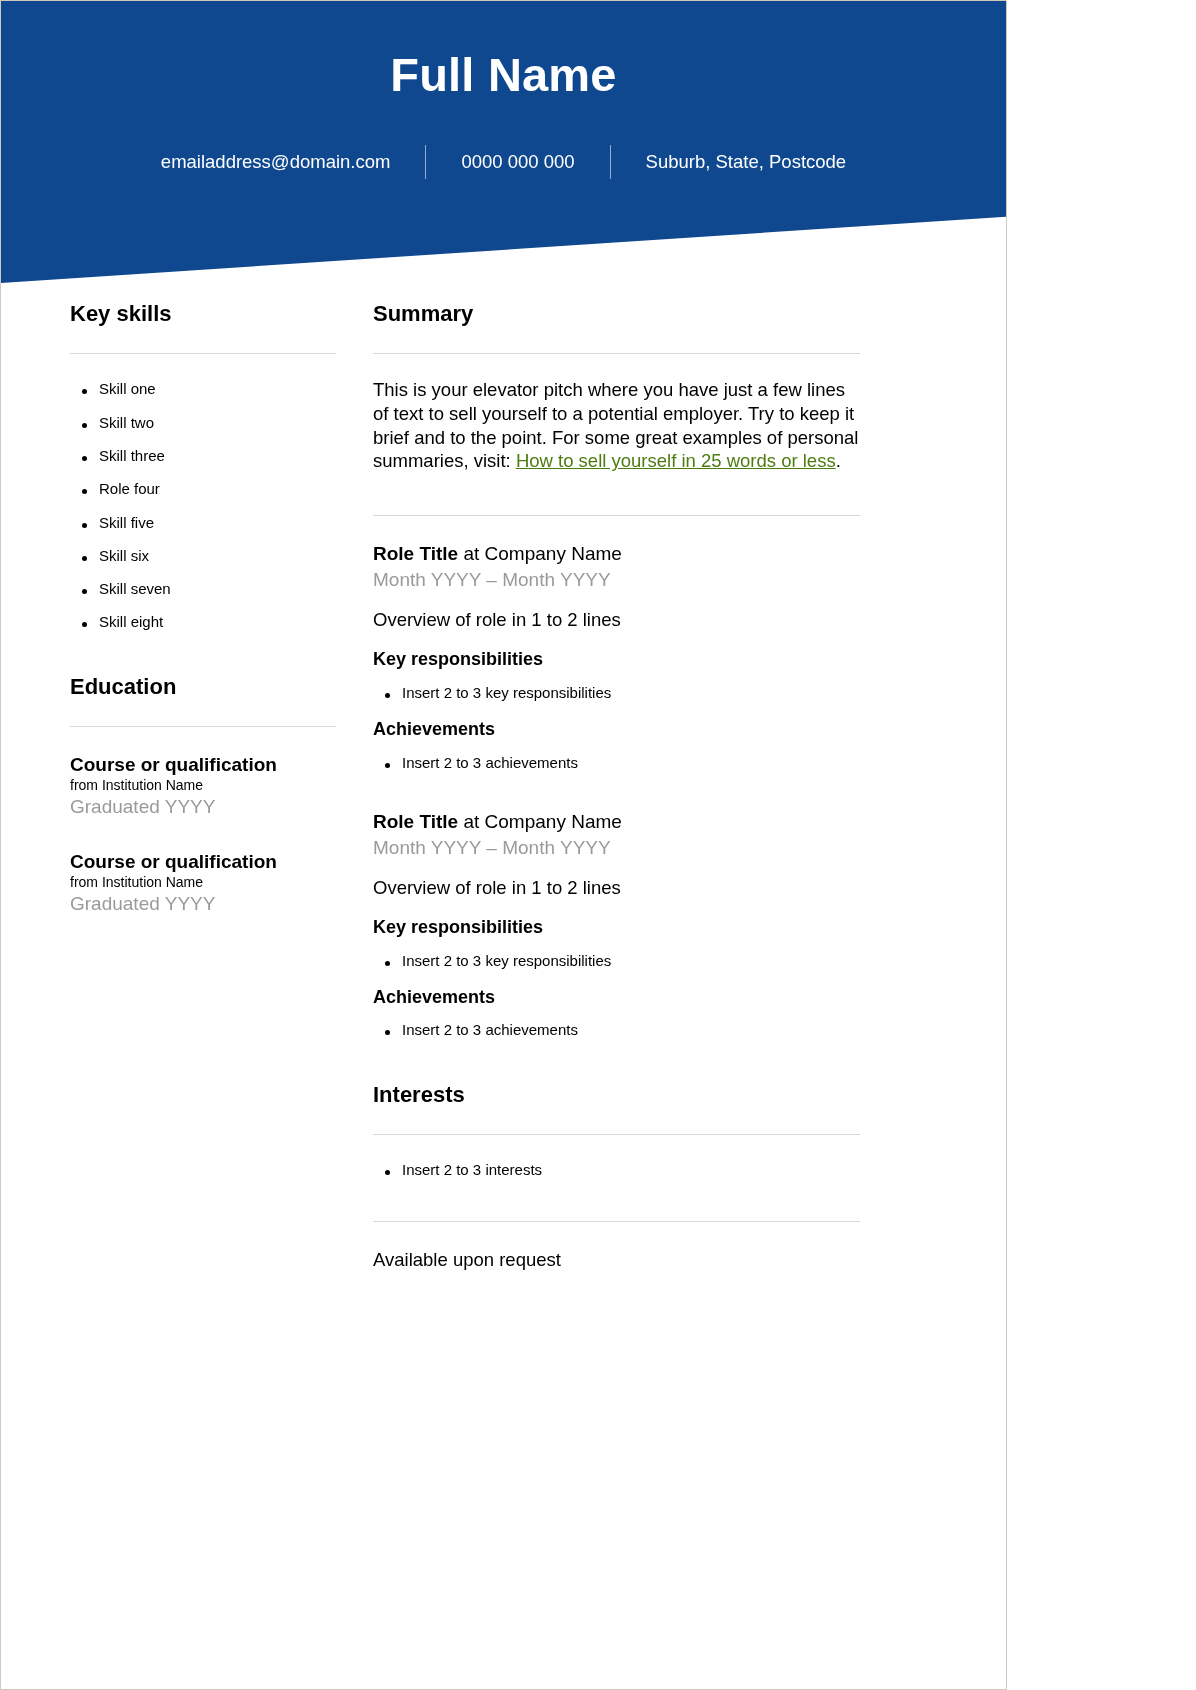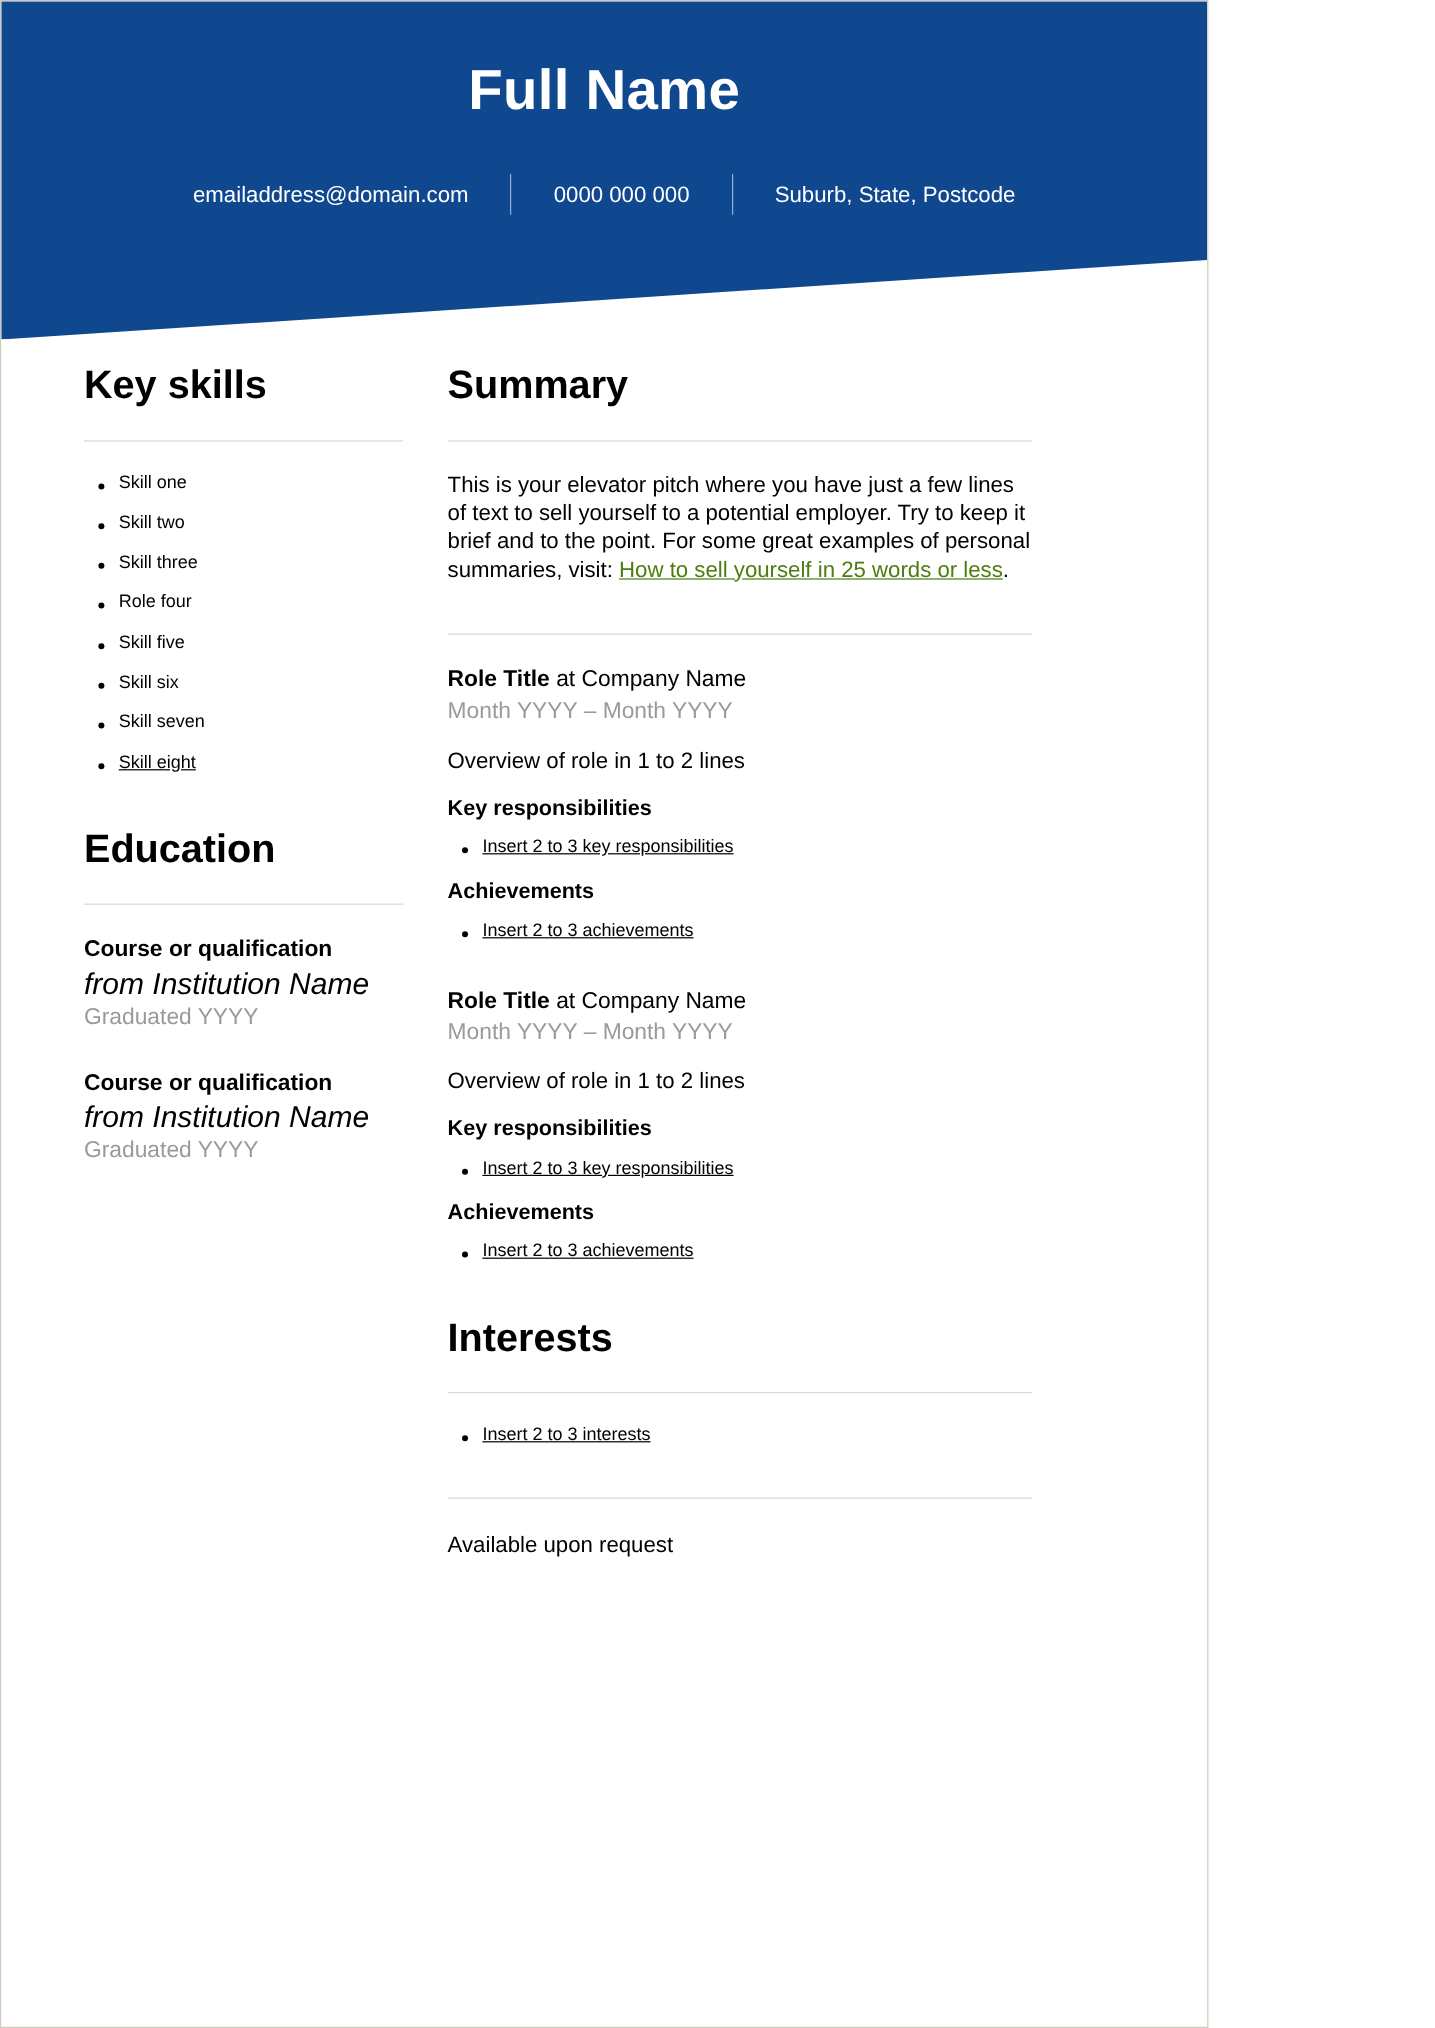--- a/index.html
+++ b/index.html
@@ -82,21 +82,21 @@
     box-sizing: border-box;
   }
   .col-right {
     flex: 1 1 auto;
     padding: 18px 146px 0 36px;
     box-sizing: border-box;
   }
 
   
   .section-title {
-    font-size: 33px;
+    font-size: 22px;
     font-weight: bold;
     line-height: 1.2;
     margin: 0;
     color: #000000;
   }
   .rule {
     height: 1px;
     background: #d8d8d8;
     margin: 26px 0 0 0;
   }
@@ -123,21 +123,20 @@
   ul.bullets li {
     position: relative;
     padding-left: 29px;
     font-size: 15px;
     line-height: 1.22;
     margin-bottom: 15px;
     color: #000000;
   }
   ul.bullets li:last-child {
     margin-bottom: 0;
-    text-decoration: underline;
   }
   ul.bullets li::before {
     content: "";
     position: absolute;
     left: 12px;
     top: 9px;
     width: 5px;
     height: 5px;
     border-radius: 50%;
     background: #000000;
@@ -149,23 +148,22 @@
   }
   .edu-entry + .edu-entry {
     margin-top: 30px;
   }
   .edu-course {
     font-size: 19px;
     font-weight: bold;
     line-height: 1.28;
   }
   .edu-institution {
-    font-size: 25px;
+    font-size: 14px;
     line-height: 1.28;
-    font-style: italic;
   }
   .edu-grad {
     font-size: 19px;
     line-height: 1.3;
     color: #9a9a9a;
   }
 
   
   .summary-text {
     font-size: 18.5px;

